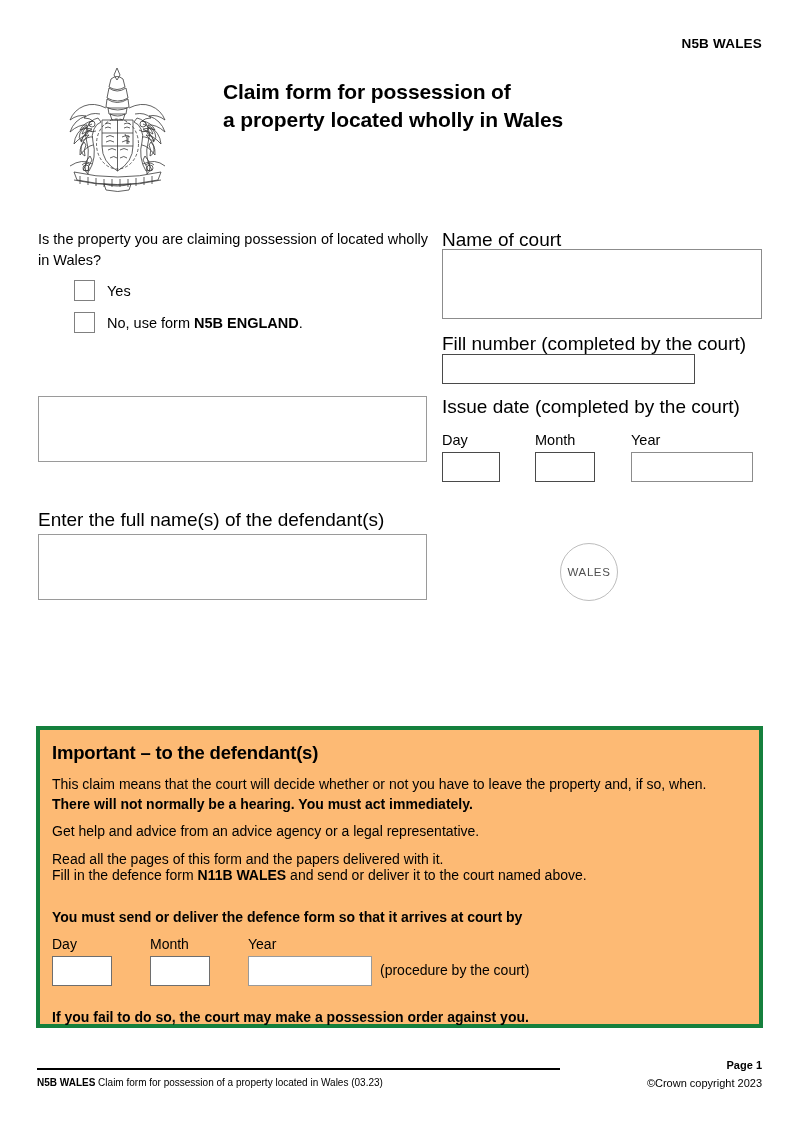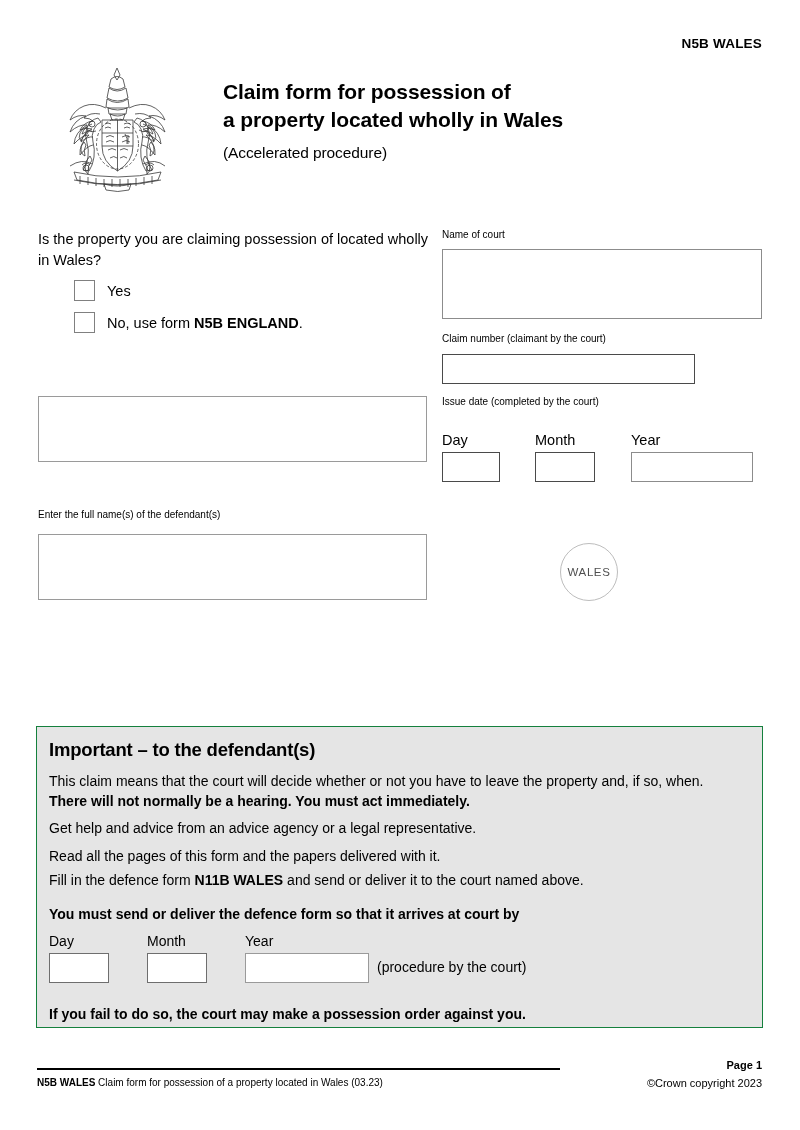--- a/index.html
+++ b/index.html
@@ -83,21 +83,21 @@
     border: 1.4px solid #808080;
     background: #fff;
     box-sizing: border-box;
     flex: 0 0 auto;
   }
   .cb-label { font-size: 14.5px; }
   .cb-label b { font-weight: bold; }
 
   .field-label {
     position: absolute;
-    font-size: 10px;
+    font-size: 19px;
     text-align: center;
   }
   .lbl-claimant { left: 38px; top: 371px; }
   .lbl-defendant { left: 38px; top: 509px; }
 
   .box {
     position: absolute;
     border: 1.2px solid #9a9a9a;
     background: #ffffff;
     box-sizing: border-box;
@@ -143,22 +143,22 @@
     box-sizing: border-box;
   }
 
   
   .important-panel {
     position: absolute;
     left: 36px;
     top: 726px;
     width: 727px;
     height: 302px;
-    background: #e5e5e5;
-    border: 1px solid #15803d;
+    background: #fdba74;
+    border: 4px solid #15803d;
     box-sizing: border-box;
   }
   .imp-heading {
     position: absolute;
     left: 12px;
     top: 12px;
     font-size: 18.5px;
     font-weight: bold;
     letter-spacing: -0.2px;
   }
@@ -166,21 +166,21 @@
     position: absolute;
     left: 12px;
     font-size: 14px;
     line-height: 19.5px;
     width: 690px;
   }
   .imp-para b { font-weight: bold; }
   .p1 { top: 45px; }
   .p2 { top: 92px; }
   .p3 { top: 120px; }
-  .p4 { top: 144px; }
+  .p4 { top: 136px; }
   .p5 { top: 178px; font-weight: bold; }
   .p6 { top: 278px; font-weight: bold; }
 
   .imp-dmy-label {
     position: absolute;
     font-size: 14px;
   }
   .ip-day   { left: 12px; top: 206px; }
   .ip-month { left: 110px; top: 206px; }
   .ip-year  { left: 208px; top: 206px; }
@@ -295,21 +295,20 @@
 
       <circle cx="46" cy="104" r="3"></circle>
       <circle cx="110" cy="104" r="3"></circle>
       <path d="M42 101 q4 -4 8 0 M106 101 q4 -4 8 0"></path>
     </svg>
   </div>
 
   <div class="title-block">
     <div class="title-line">Claim form for possession of</div>
     <div class="title-line">a property located wholly in Wales</div>
-    <div class="subtitle">(Accelerated procedure)</div>
   </div>
 
   <div class="q-text">Is the property you are claiming possession of located wholly in Wales?</div>
 
   <div class="checkbox-row r1">
     <span class="cbox"></span>
     <span class="cb-label">Yes</span>
   </div>
 
   <div class="checkbox-row r2">
@@ -318,21 +317,21 @@
   </div>
 
   <div class="box box-claimant"></div>
 
   <div class="field-label lbl-defendant">Enter the full name(s) of the defendant(s)</div>
   <div class="box box-defendant"></div>
 
   <div class="field-label lbl-court">Name of court</div>
   <div class="box box-court"></div>
 
-  <div class="field-label lbl-claimno">Claim number (claimant by the court)</div>
+  <div class="field-label lbl-claimno">Fill number (completed by the court)</div>
   <div class="box box-claimno"></div>
 
   <div class="field-label lbl-issuedate">Issue date (completed by the court)</div>
 
   <div class="dmy-label dmy-day">Day</div>
   <div class="dmy-label dmy-month">Month</div>
   <div class="dmy-label dmy-year">Year</div>
 
   <div class="box box-day"></div>
   <div class="box box-month"></div>

